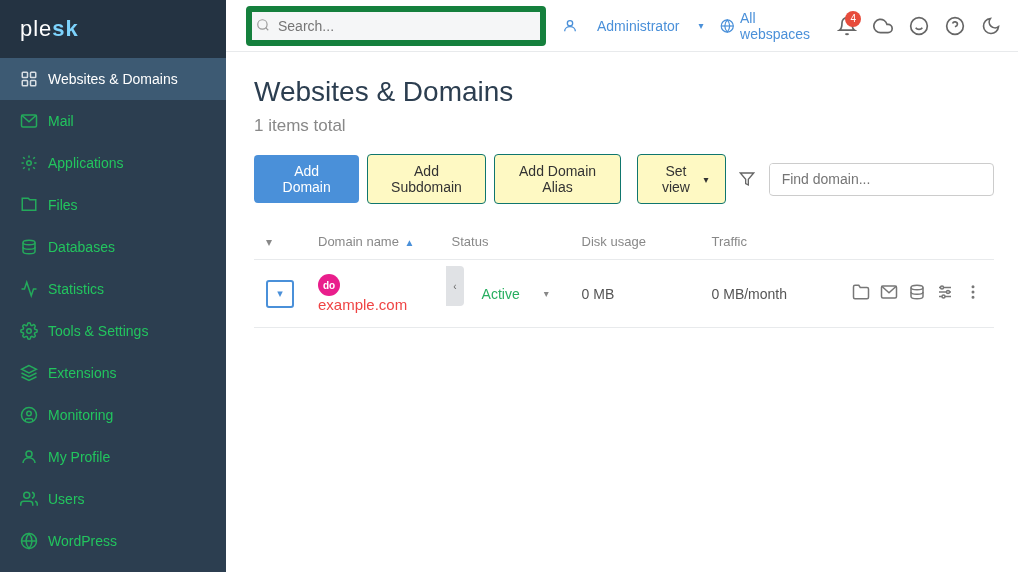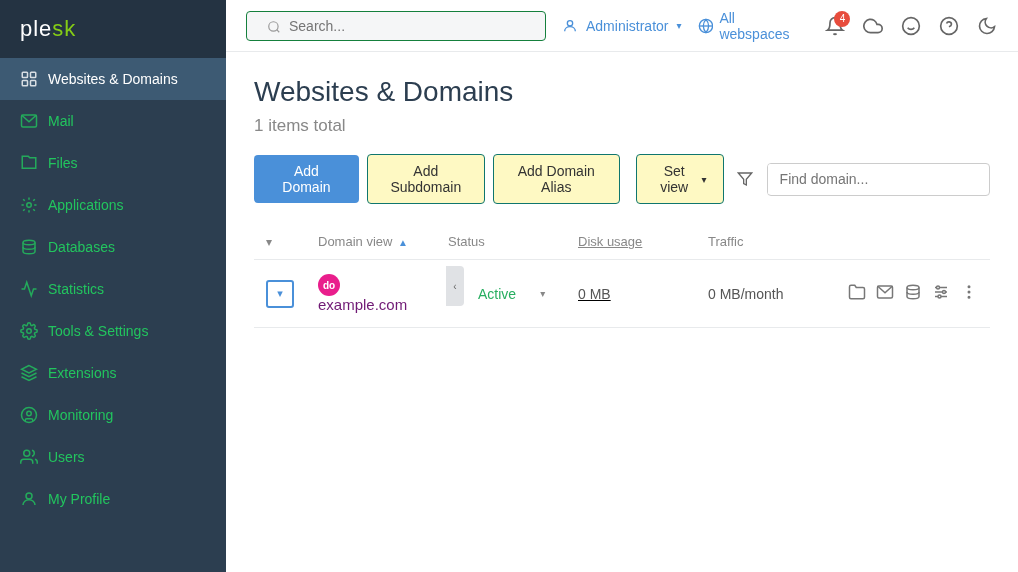--- a/index.html
+++ b/index.html
@@ -60,46 +60,46 @@
       display: flex;
       align-items: center;
       padding: 10px 20px;
       border-bottom: 1px solid #e8eaec;
       gap: 16px;
       background: #fff;
       height: 52px;
     }
     .search-box {
       display: flex;
-      align-items: flex-end;
+      align-items: flex-start;
       background: #f5f6f7;
-      border: 1px solid #15803d;
+      border: 6px solid #15803d;
       border-radius: 4px;
-      padding: 6px 20px;
+      padding: 6px 4px;
       gap: 8px;
       flex: 0 0 300px;
     }
     .search-box input {
       border: none;
       background: transparent;
       outline: none;
       font-size: 14px;
       color: #666;
       width: 220px;
     }
     .topbar-right {
       margin-left: auto;
       display: flex;
       align-items: center;
       gap: 16px;
     }
     .topbar-user {
       display: flex;
       align-items: center;
-      gap: 8px;
+      gap: 19px;
       cursor: pointer;
       color: #4a90d9;
       font-size: 14px;
     }
     .topbar-webspaces {
       display: flex;
       align-items: center;
       gap: 6px;
       cursor: pointer;
       color: #4a90d9;
@@ -228,21 +228,21 @@
       border-bottom: 1px solid #e8eaec;
     }
     .domains-table td {
       padding: 14px 12px;
       border-bottom: 1px solid #e8eaec;
       vertical-align: middle;
     }
     .col-expand { width: 48px; }
     .col-domain { width: auto; }
     .col-status { width: 130px; }
-    .col-disk { width: 130px; text-decoration: underline; }
+    .col-disk { width: 130px; }
     .col-traffic { width: 140px; }
     .col-actions { width: 120px; }
 
     .sort-icon { font-size: 10px; margin-left: 2px; color: #4a90d9; }
     .th-sortable { cursor: pointer; color: #555; }
 
     .expand-btn {
       width: 28px;
       height: 28px;
       border: 2px solid #4a90d9;
@@ -263,21 +263,21 @@
       display: inline-flex;
       align-items: center;
       justify-content: center;
       color: #fff;
       font-size: 10px;
       font-weight: bold;
       margin-right: 8px;
       vertical-align: middle;
     }
     .domain-name-link {
-      color: #701a75;
+      color: #ef4444;
       text-decoration: none;
       font-size: 15px;
       cursor: pointer;
     }
 
     .status-active {
       display: flex;
       align-items: center;
       gap: 22px;
       color: #27ae60;
@@ -324,21 +324,21 @@
       font-size: 10px;
       z-index: 10;
     }
   </style>
 </head>
 <body>
 
 <div class="sidebar">
   <div class="sidebar-logo">
     <span class="logo-text">
-      <span style="color:#fff;font-weight:300">ple</span><span style="color:#84cc16;font-weight:400">sk</span>
+      <span style="color:#fff;font-weight:300">ple</span><span style="color:#7dd3fc;font-weight:700">sk</span>
     </span>
   </div>
   <nav class="sidebar-nav">
 
     <div class="nav-item active">
       <svg class="nav-icon" viewBox="0 0 24 24" fill="none" stroke="currentColor" stroke-width="2">
           <rect x="3" y="3" width="7" height="7" rx="1"></rect>
           <rect x="14" y="3" width="7" height="7" rx="1"></rect>
           <rect x="3" y="14" width="7" height="7" rx="1"></rect>
           <rect x="14" y="14" width="7" height="7" rx="1"></rect>
@@ -349,31 +349,31 @@
     <div class="nav-item">
       <svg class="nav-icon" viewBox="0 0 24 24" fill="none" stroke="currentColor" stroke-width="2">
           <rect x="2" y="4" width="20" height="16" rx="2"></rect>
           <polyline points="2,4 12,13 22,4"></polyline>
         </svg>
       <span class="nav-label">Mail</span>
     </div>
 
     <div class="nav-item">
       <svg class="nav-icon" viewBox="0 0 24 24" fill="none" stroke="currentColor" stroke-width="2">
-          <path d="M3 3h8l2 2h8v14H3z"></path>
-        </svg>
-      <span class="nav-label">Files</span>
-    </div>
-
-    <div class="nav-item">
-      <svg class="nav-icon" viewBox="0 0 24 24" fill="none" stroke="currentColor" stroke-width="2">
           <circle cx="12" cy="12" r="3"></circle>
           <path d="M12 2v3M12 19v3M4.22 4.22l2.12 2.12M17.66 17.66l2.12 2.12M2 12h3M19 12h3M4.22 19.78l2.12-2.12M17.66 6.34l2.12-2.12"></path>
         </svg>
       <span class="nav-label">Applications</span>
+    </div>
+
+    <div class="nav-item">
+      <svg class="nav-icon" viewBox="0 0 24 24" fill="none" stroke="currentColor" stroke-width="2">
+          <path d="M3 3h8l2 2h8v14H3z"></path>
+        </svg>
+      <span class="nav-label">Files</span>
     </div>
 
     <div class="nav-item">
       <svg class="nav-icon" viewBox="0 0 24 24" fill="none" stroke="currentColor" stroke-width="2">
           <ellipse cx="12" cy="6" rx="8" ry="3"></ellipse>
           <path d="M4 6v6c0 1.66 3.58 3 8 3s8-1.34 8-3V6"></path>
           <path d="M4 12v6c0 1.66 3.58 3 8 3s8-1.34 8-3v-6"></path>
         </svg>
       <span class="nav-label">Databases</span>
     </div>
@@ -400,40 +400,47 @@
       <span class="nav-label">Extensions</span>
     </div>
 
     <div class="nav-item">
       <svg class="nav-icon" viewBox="0 0 24 24" fill="none" stroke="currentColor" stroke-width="2">
           <circle cx="12" cy="12" r="10"></circle>
           <circle cx="12" cy="10" r="3"></circle>
           <path d="M7 20.662V19a2 2 0 0 1 2-2h6a2 2 0 0 1 2 2v1.662"></path>
         </svg>
       <span class="nav-label">Monitoring</span>
+    </div>
+
+    <div class="nav-item">
+      <svg class="nav-icon" viewBox="0 0 24 24" fill="none" stroke="currentColor" stroke-width="2">
+          <circle cx="12" cy="8" r="4"></circle>
+          <path d="M4 20c0-4 3.6-7 8-7s8 3 8 7"></path>
+        </svg>
+      <span class="nav-label">My Profile</span>
     </div>
 
     <div class="nav-item">
       <svg class="nav-icon" viewBox="0 0 24 24" fill="none" stroke="currentColor" stroke-width="2">
           <path d="M17 21v-2a4 4 0 0 0-4-4H5a4 4 0 0 0-4 4v2"></path>
           <circle cx="9" cy="7" r="4"></circle>
           <path d="M23 21v-2a4 4 0 0 0-3-3.87"></path>
           <path d="M16 3.13a4 4 0 0 1 0 7.75"></path>
         </svg>
       <span class="nav-label">Users</span>
     </div>
 
     <div class="nav-item">
       <svg class="nav-icon" viewBox="0 0 24 24" fill="none" stroke="currentColor" stroke-width="2">
-          <circle cx="12" cy="8" r="4"></circle>
-          <path d="M4 20c0-4 3.6-7 8-7s8 3 8 7"></path>
-        </svg>
-      <span class="nav-label">My Profile</span>
-    </div>
-
+          <circle cx="12" cy="12" r="10"></circle>
+          <path d="M2 12h20M12 2a15.3 15.3 0 0 1 4 10 15.3 15.3 0 0 1-4 10 15.3 15.3 0 0 1-4-10 15.3 15.3 0 0 1 4-10z"></path>
+        </svg>
+      <span class="nav-label">WordPress</span>
+    </div>
 
     <div class="nav-item">
       
       
     </div>
 
   </nav>
 </div>
 
 <div style="position:relative;flex:1;display:flex;flex-direction:column;">
@@ -537,21 +544,21 @@
         </div>
       </div>
 
       <table class="domains-table">
         <thead>
           <tr>
             <th class="col-expand">
               <span style="cursor:pointer;color:#888;font-size:12px;">▾</span>
             </th>
             <th class="col-domain th-sortable">
-              <span>Domain view</span>
+              <span>Domain name</span>
               <span class="sort-icon">▲</span>
             </th>
             <th class="col-status">
               <span>Status</span>
             </th>
             <th class="col-disk">
               <span>Disk usage</span>
             </th>
             <th class="col-traffic">
               <span>Traffic</span>

